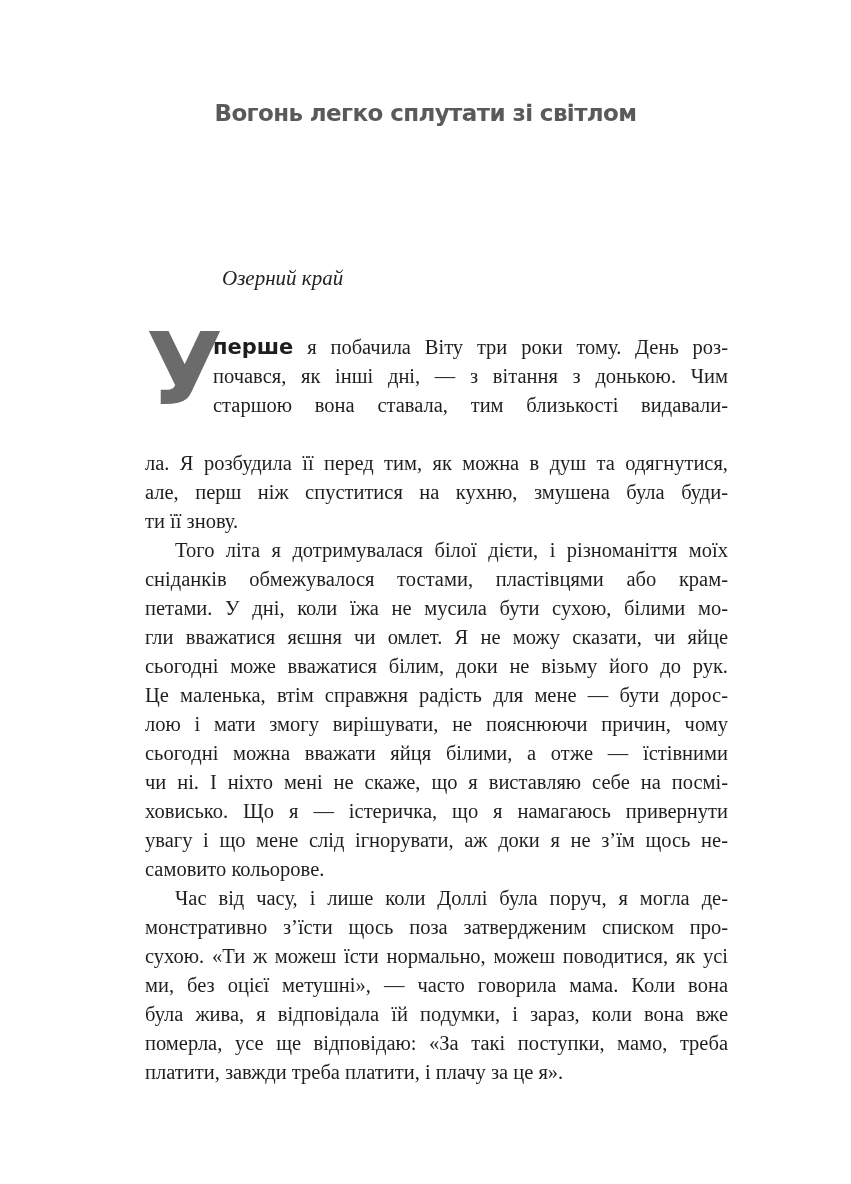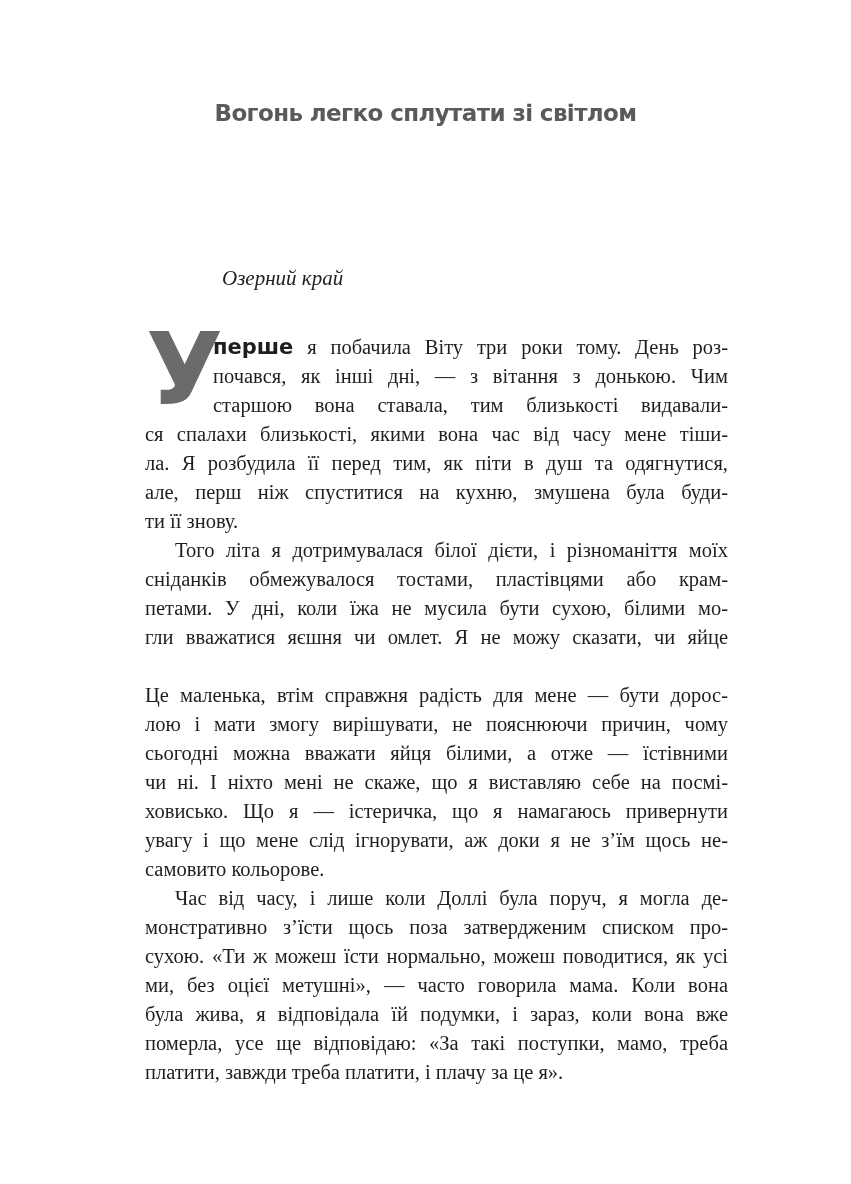--- a/index.html
+++ b/index.html
@@ -34,29 +34,29 @@
 <body>
 
 <div class="page">
   <div class="title">Вогонь легко сплутати зі світлом</div>
   <div class="subtitle">Озерний край</div>
   <div class="dropcap">У</div>
 
   <div class="line ind" style="top:333px"><span class="b">перше</span><span> я побачила Віту три роки тому. День роз-</span></div>
   <div class="line ind" style="top:362px">почався, як інші дні, — з вітання з донькою. Чим</div>
   <div class="line ind" style="top:391px">старшою вона ставала, тим близькості видавали-</div>
-  <div class="line" style="top:420px">ся спалахи близькості, якими вона час від часу мене тіши-</div>
-  <div class="line" style="top:449px">ла. Я розбудила її перед тим, як піти в душ та одягнутися,</div>
+  <div class="line" style="top:449px">ла. Я розбудила її перед тим, як можна в душ та одягнутися,</div>
   <div class="line" style="top:478px">але, перш ніж спуститися на кухню, змушена була буди-</div>
   <div class="line last" style="top:507px">ти її знову.</div>
 
   <div class="line par" style="top:536px">Того літа я дотримувалася білої дієти, і різноманіття моїх</div>
   <div class="line" style="top:565px">сніданків обмежувалося тостами, пластівцями або крам-</div>
   <div class="line" style="top:594px">петами. У дні, коли їжа не мусила бути сухою, білими мо-</div>
   <div class="line" style="top:623px">гли вважатися яєшня чи омлет. Я не можу сказати, чи яйце</div>
+  <div class="line" style="top:652px">сьогодні може вважатися білим, доки не візьму його до рук.</div>
   <div class="line" style="top:681px">Це маленька, втім справжня радість для мене — бути дорос-</div>
   <div class="line" style="top:710px">лою і мати змогу вирішувати, не пояснюючи причин, чому</div>
   <div class="line" style="top:739px">сьогодні можна вважати яйця білими, а отже — їстівними</div>
   <div class="line" style="top:768px">чи ні. І ніхто мені не скаже, що я виставляю себе на посмі-</div>
   <div class="line" style="top:797px">ховисько. Що я — істеричка, що я намагаюсь привернути</div>
   <div class="line" style="top:826px">увагу і що мене слід ігнорувати, аж доки я не з’їм щось не-</div>
   <div class="line last" style="top:855px">самовито кольорове.</div>
 
   <div class="line par" style="top:884px">Час від часу, і лише коли Доллі була поруч, я могла де-</div>
   <div class="line" style="top:913px">монстративно з’їсти щось поза затвердженим списком про-</div>

